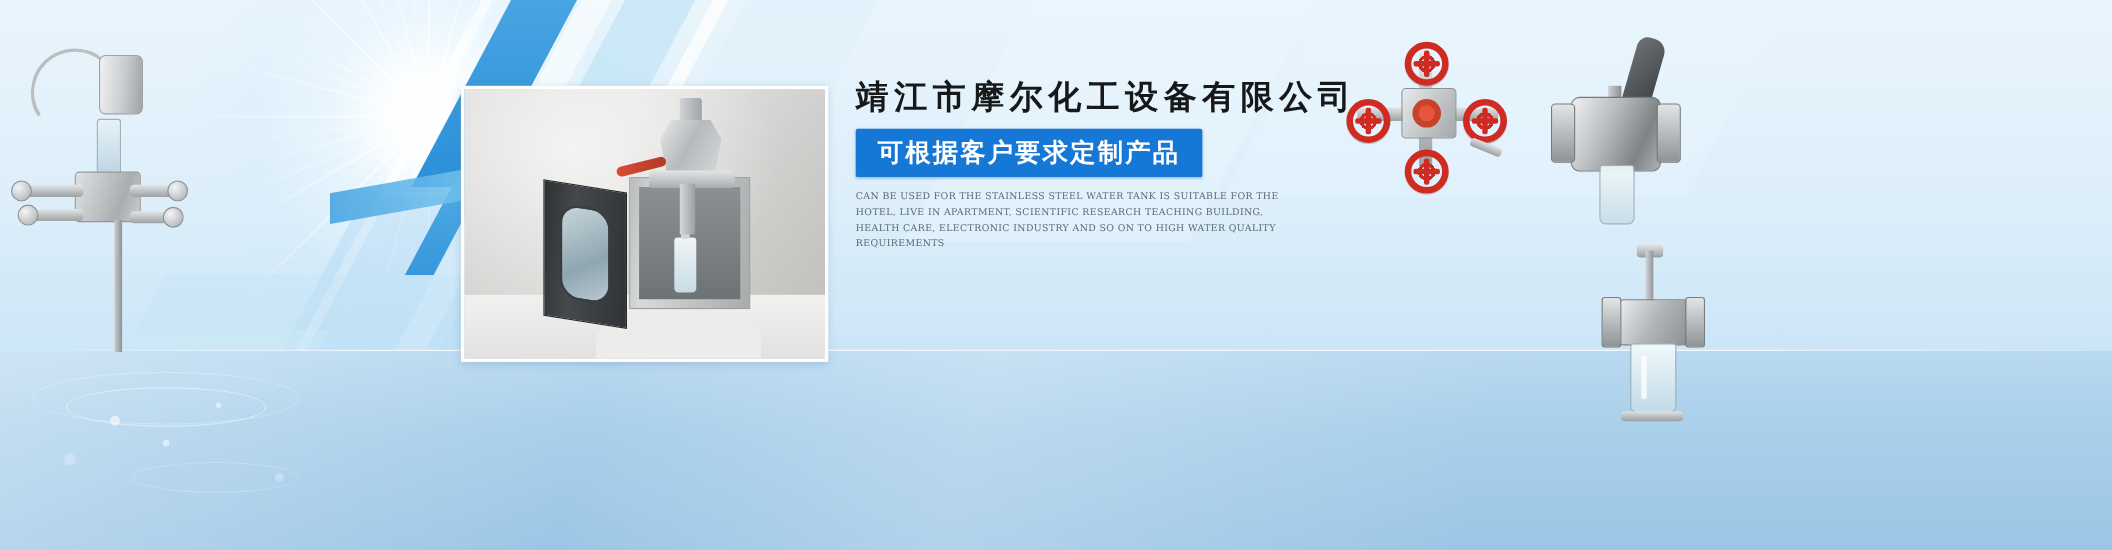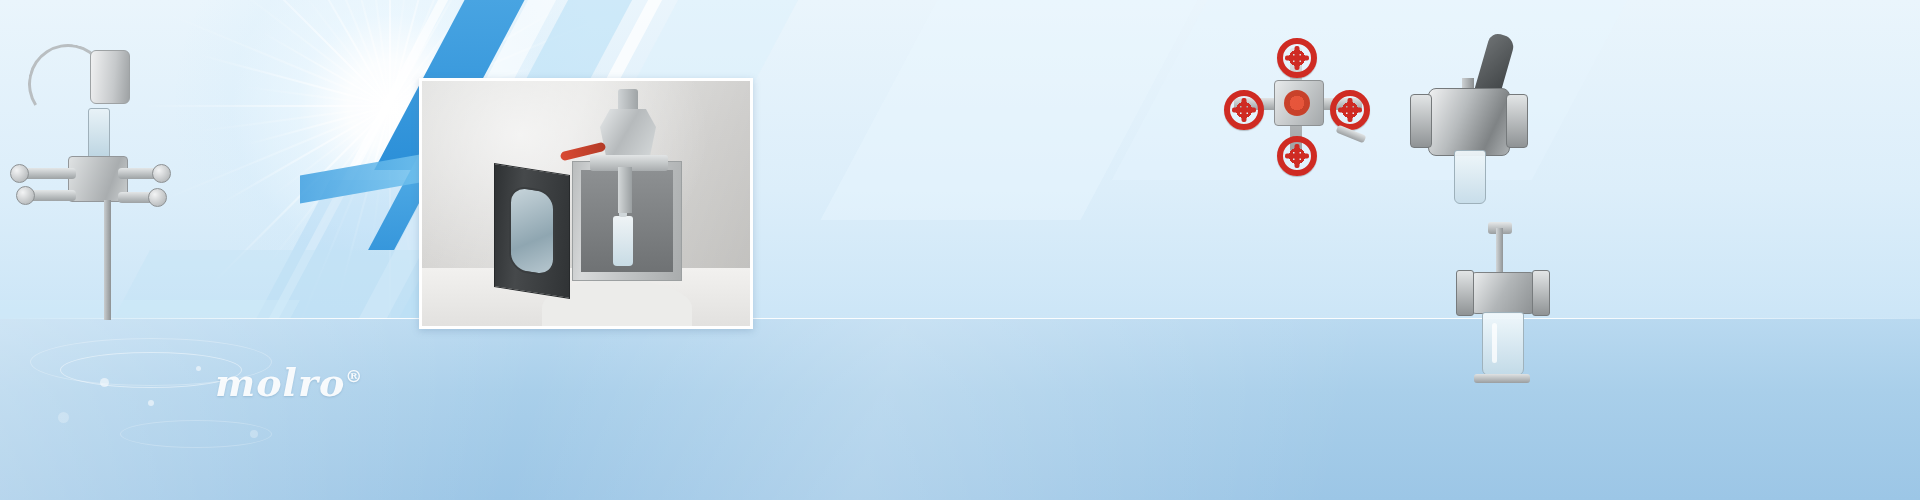--- a/index.html
+++ b/index.html
@@ -440,24 +440,29 @@
     </div>
     <div class="ph-valve-top"></div>
     <div class="ph-valve"></div>
     <div class="ph-flange"></div>
     <div class="ph-handle"></div>
     <div class="ph-pipe"></div>
   </div>
 
   <div id="textblock">
 
-
-
-
-
+    <h1 id="company-name">靖江市摩尔化工设备有限公司</h1>
+
+
+
+    <div id="tagline-wrap">
+      <span class="hl-bar" id="tagline">可根据客户要求定制产品</span>
+    </div>
+
+    <p id="eng-text">CAN BE USED FOR THE STAINLESS STEEL WATER TANK IS SUITABLE FOR THE HOTEL, LIVE IN APARTMENT, SCIENTIFIC RESEARCH TEACHING BUILDING, HEALTH CARE, ELECTRONIC INDUSTRY AND SO ON TO HIGH WATER QUALITY REQUIREMENTS</p>
   </div>
 
   <div id="prod-manifold">
     <div class="mf-bar" style="left:16px;top:56px;width:128px;height:12px;"></div>
     <div class="mf-bar" style="left:72px;top:6px;width:12px;height:104px;"></div>
     <div class="mf-body"></div>
     <div class="mf-logo"></div>
     <div class="rw" style="left:6px;top:48px;"></div>
     <div class="rw" style="left:112px;top:48px;"></div>
     <div class="rw" style="left:59px;top:-4px;"></div>
@@ -477,17 +482,14 @@
   <div id="prod-bottom">
     <div class="pb-cap"></div>
     <div class="pb-rod"></div>
     <div class="pb-body"></div>
     <div class="pb-flange" style="left:26px;top:42px;"></div>
     <div class="pb-flange" style="left:102px;top:42px;"></div>
     <div class="pb-glass"></div>
     <div class="pb-base"></div>
   </div>
 
-  <div id="watermark">
-    <span>molro</span><sup>®</sup>
-  </div>
 
 </div>
 
 </body></html>

